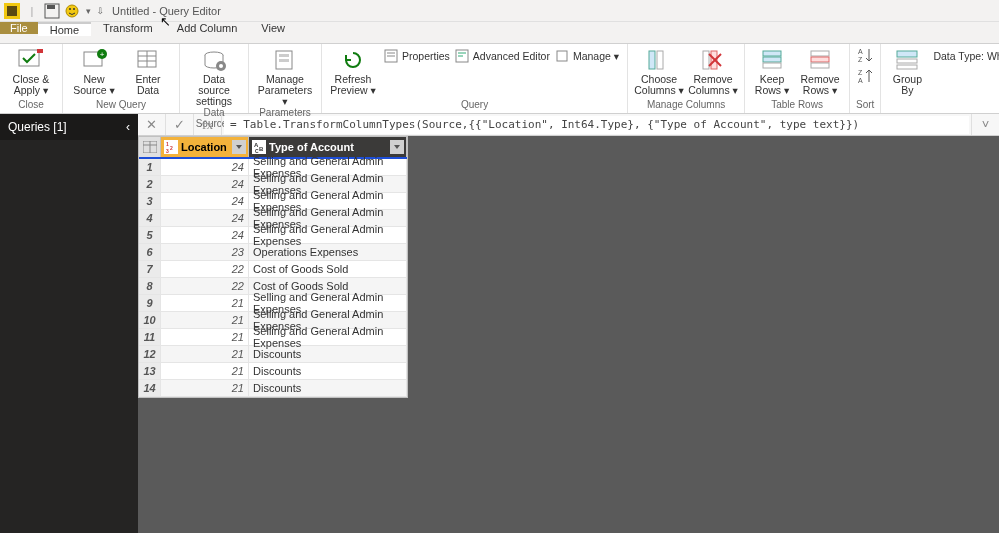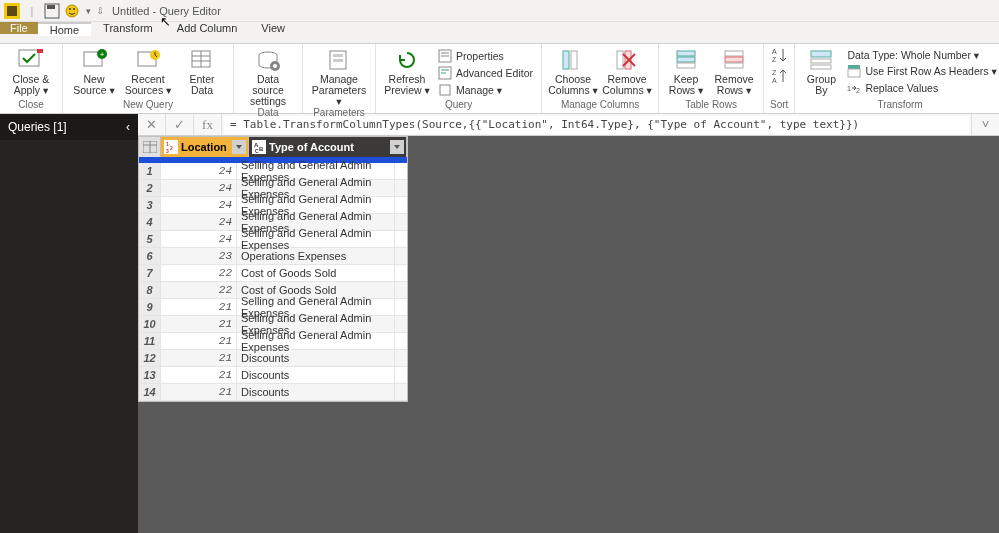--- a/index.html
+++ b/index.html
@@ -14,48 +14,48 @@
 .tabitem { padding: 0 12px; display:flex; align-items:center; color:#333; cursor:pointer; }
 .tabitem.active { background:#fff; border-top:2px solid #ccc; }
 
 .ribbon { height: 70px; background: #fff; border-bottom: 1px solid #d0d0d0; display:flex; }
 .rgroup { border-right:1px solid #e3e3e3; padding: 2px 6px 0 6px; display:flex; flex-direction:column; justify-content:flex-start; }
 .rgroup .top { flex:1; display:flex; gap:4px; align-items:flex-start; }
 .rgroup .lbl { height:14px; text-align:center; color:#666; font-size:10px; }
 .bigbtn { width:50px; display:flex; flex-direction:column; align-items:center; gap:2px; padding-top:2px; cursor:pointer; }
 .bigbtn .ico { width:28px; height:24px; }
 .bigbtn .txt { font-size:10.5px; text-align:center; line-height:11px; color:#333; }
-.smallstack { display:flex; flex-direction:column; gap:1px; padding-top:2px; }
+.smallstack { display:flex; gap:1px; padding-top:2px; }
 .smallbtn { display:flex; align-items:center; gap:4px; padding:1px 2px; cursor:pointer; font-size:10.5px; color:#333; white-space:nowrap; }
 .smallbtn .sico { width:14px; height:14px; flex-shrink:0; }
 
 .fxbar { height: 22px; border-bottom:1px solid #d0d0d0; display:flex; align-items:center; background:#f7f7f7; }
 .fxbtn { width:28px; height:100%; display:flex; align-items:center; justify-content:center; border-right:1px solid #e0e0e0; color:#888; font-size:13px; cursor:pointer; }
 .fxinput { flex:1; border:none; background:#fff; height:18px; margin:0 2px; padding:0 6px; font-family: Consolas, monospace; font-size:11px; color:#444; outline:none; }
 
 .mainrow { display:flex; height: calc(533px - 22px - 22px - 70px - 22px); }
 .qside { width:138px; background:#252423; color:#fff; display:flex; flex-direction:column; }
 .qhead { height:26px; background:#1b1a19; display:flex; align-items:center; justify-content:space-between; padding:0 8px; font-size:12px; }
 .qitem { display:flex; align-items:center; gap:6px; padding:6px 8px; background:#3b3a39; cursor:pointer; font-size:12px; }
 .qitem .qico { width:14px; height:12px; }
 
 .gridwrap { flex:1; background:#5a5a5a; overflow:auto; }
 .grid { background:#fff; border:1px solid #c0c0c0; display:inline-block; }
-.ghead { display:flex; background:#e8e8e8; border-bottom:6px solid #1d4ed8;align-items:flex-end; }
+.ghead { display:flex; background:#e8e8e8; border-bottom:2px solid #1d4ed8;align-items:flex-end; }
 .gh-cell { border-right:1px solid #c0c0c0; height:20px; display:flex; align-items:center; font-size:11px; position:relative; }
 .gh-idx { width:22px; background:#e0e0e0; }
 .gh-loc { width:88px; background:#f3b23b; color:#000; font-weight:600; padding-left:20px; }
 .gh-type { width:158px; background:#3b3a39; color:#fff; font-weight:600; padding-left:20px; }
 .gh-cell .typico { position:absolute; left:3px; width:14px; height:14px; }
 .gh-cell .drop { position:absolute; right:2px; width:14px; height:14px; background:#d0d0d0; display:flex; align-items:center; justify-content:center; }
 .grow { display:flex; border-bottom:1px solid #e5e5e5; height:17px; font-size:11px; }
 .grow:nth-child(even){ background:#f5f5f5; }
 .gc { border-right:1px solid #e5e5e5; display:flex; align-items:center; padding: 0 4px; }
 .gc-idx { width:22px; justify-content:center; background:#ebebeb; font-weight:600; color:#555; font-style:italic; }
-.gc-loc { width:76px; justify-content:flex-end; font-style:italic; color:#555;font-family:Liberation Mono, monospace; }
+.gc-loc { width:88px; justify-content:flex-end; font-style:italic; color:#555; }
 .gc-type { width:158px; color:#333; }
 
 svg { display:block; }
 </style>
 </head>
 <body>
 
 <div class="titlebar">
   <span class="tb-ico">
     <svg viewBox="0 0 16 16">
@@ -118,30 +118,20 @@
               <rect x="4" y="4" width="18" height="14" fill="#fff" stroke="#888"></rect>
               <circle cx="22" cy="6" r="5" fill="#107c10"></circle>
               <text x="22" y="9" font-size="8" text-anchor="middle" fill="#fff">+</text>
             </svg>
           </span>
           <span class="txt">New<br>Source ▾</span>
         </div>
       <div class="bigbtn">
           <span class="ico">
             <svg viewBox="0 0 28 24">
-              <rect x="4" y="4" width="18" height="14" fill="#fff" stroke="#888"></rect>
-              <circle cx="21" cy="7" r="5" fill="#f2c811"></circle>
-              <path d="M21 4 L21 7 L23 9" stroke="#333" fill="none"></path>
-            </svg>
-          </span>
-          <span class="txt">Recent<br>Sources ▾</span>
-        </div>
-      <div class="bigbtn">
-          <span class="ico">
-            <svg viewBox="0 0 28 24">
               <rect x="4" y="3" width="18" height="16" fill="#fff" stroke="#888"></rect>
               <line x1="4" y1="8" x2="22" y2="8" stroke="#888"></line>
               <line x1="4" y1="13" x2="22" y2="13" stroke="#888"></line>
               <line x1="13" y1="3" x2="13" y2="19" stroke="#888"></line>
             </svg>
           </span>
           <span class="txt">Enter<br>Data</span>
         </div>
     </div>
     <div class="lbl">New Query</div>

